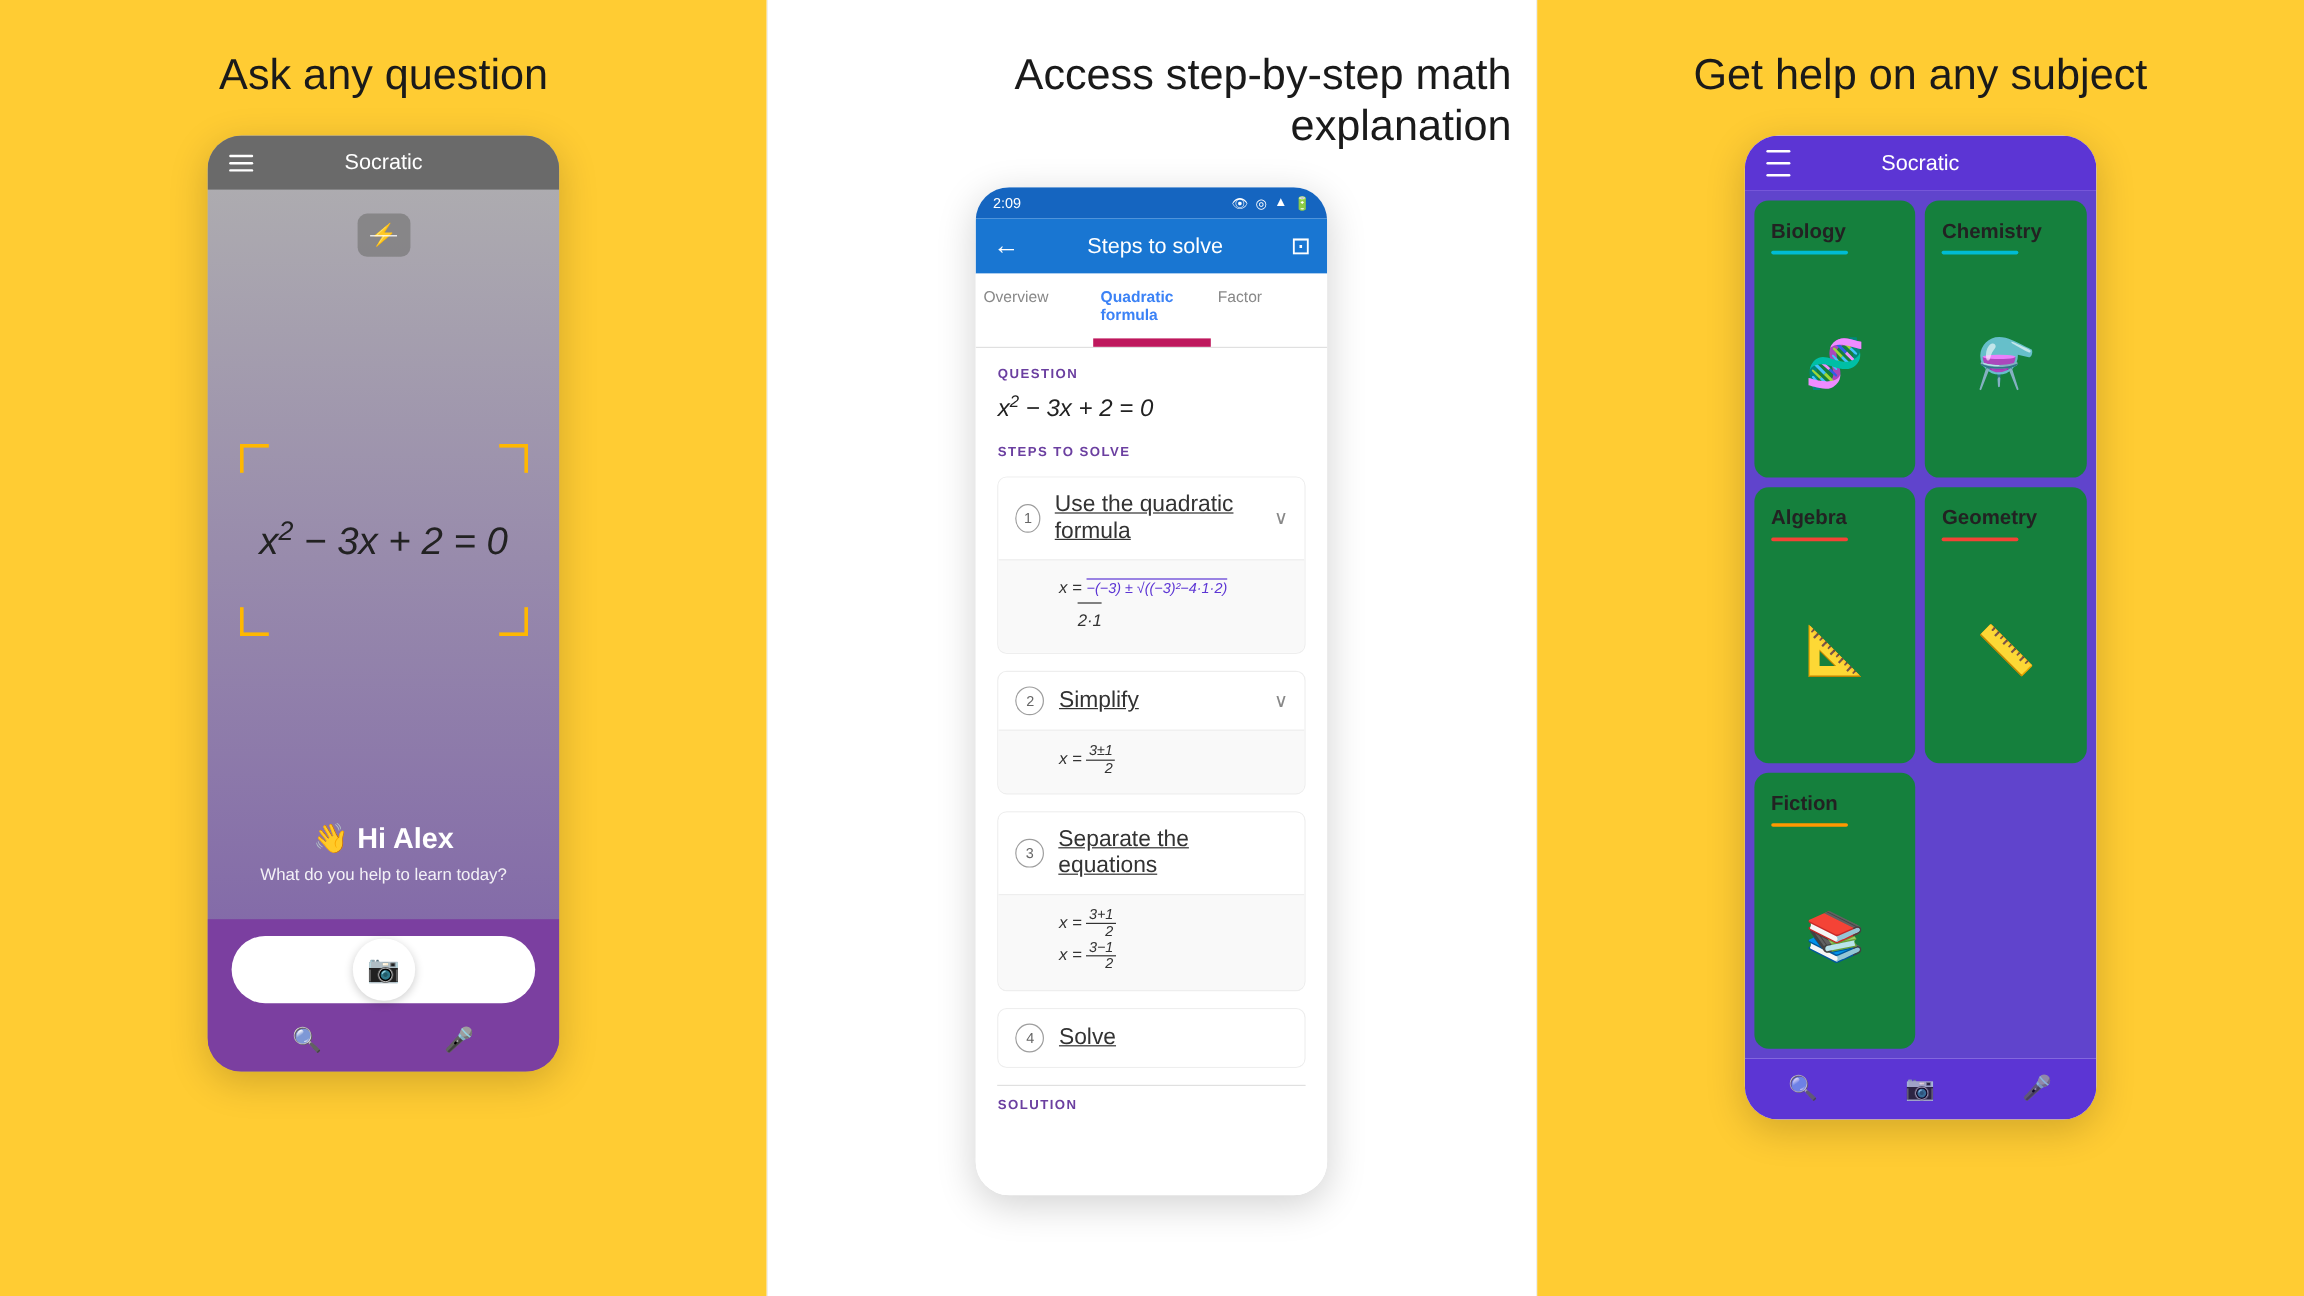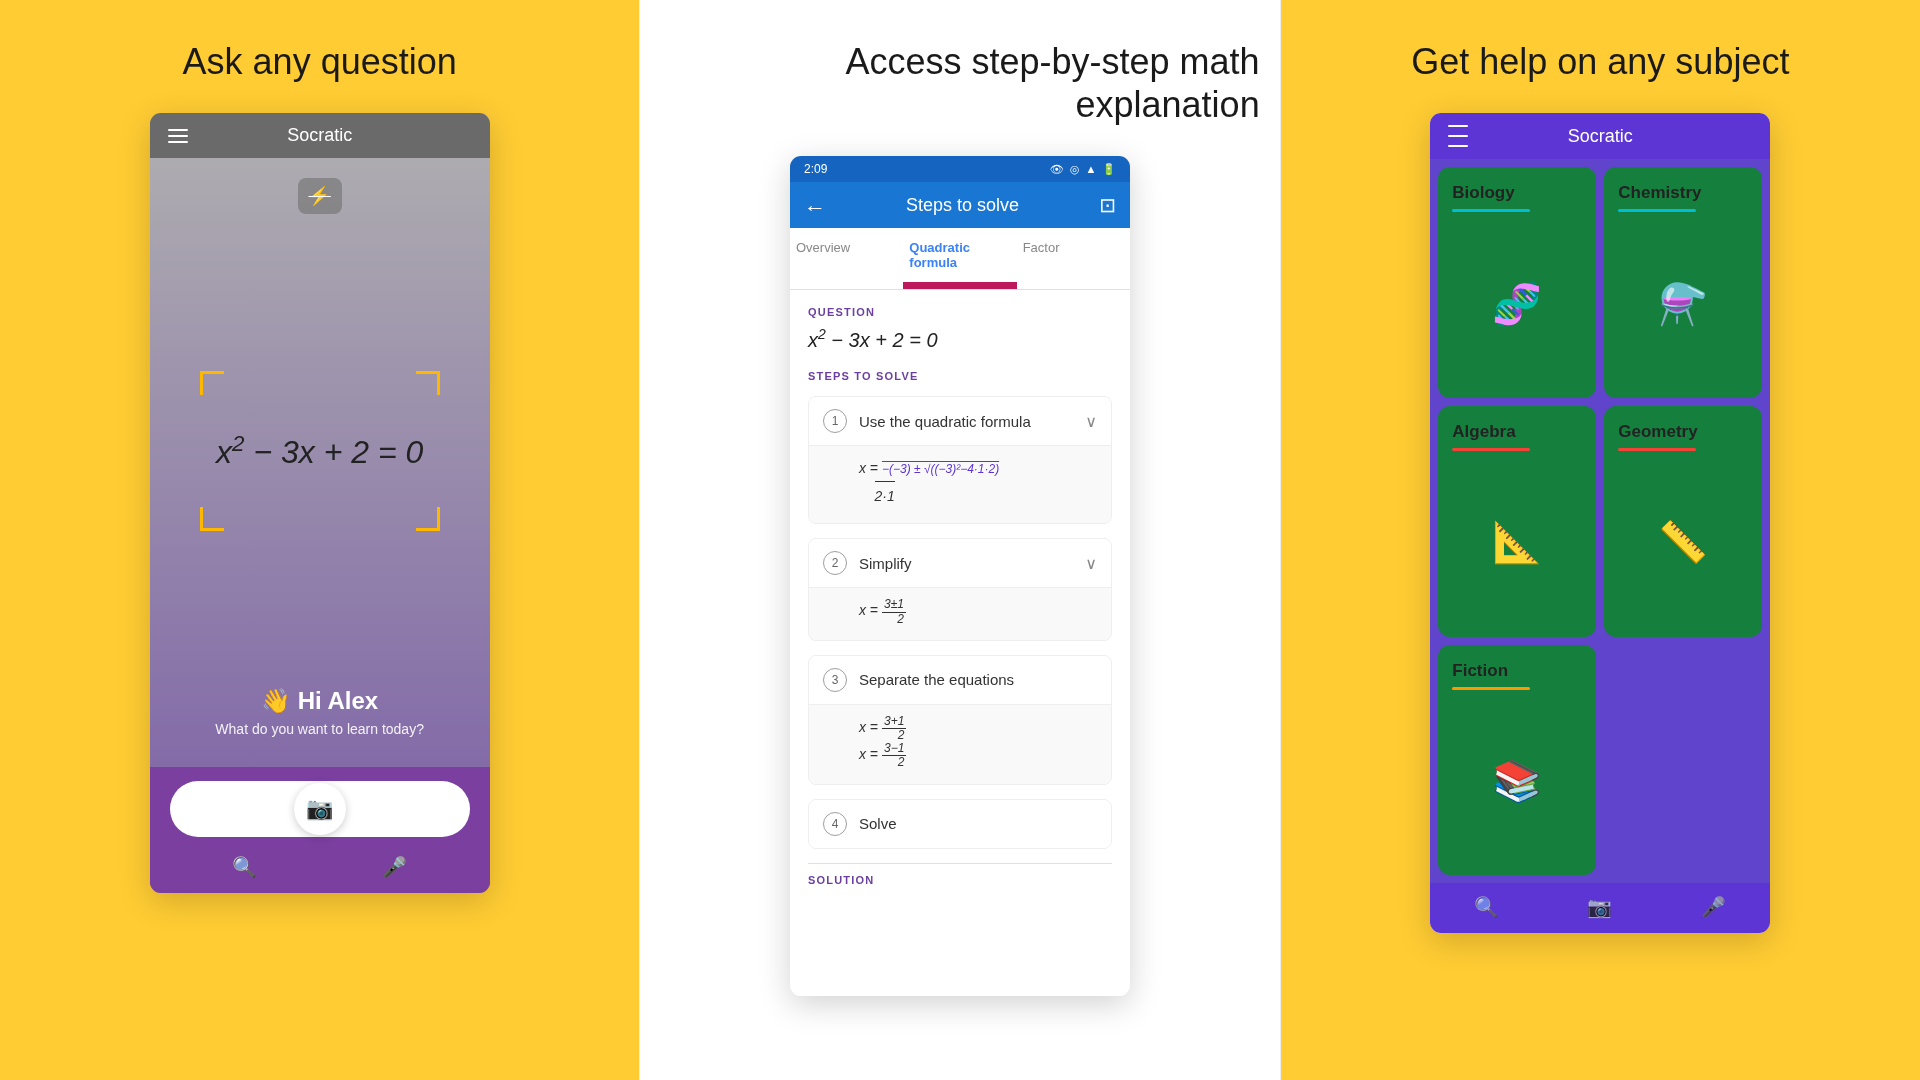--- a/index.html
+++ b/index.html
@@ -36,22 +36,22 @@
       font-size: 36px;
       font-weight: 400;
       color: #1a1a1a;
       text-align: right;
       margin-bottom: 30px;
       line-height: 1.2;
     }
 
     
     .phone-mockup {
-      width: 340px;
-      border-radius: 11px;
+      width: 293px;
+      border-radius: 28px;
       overflow: hidden;
       box-shadow: 0 8px 32px rgba(0,0,0,0.18);
       background: #fff;
       flex-shrink: 0;
     }
 
     
     .phone-left {
       height: 780px;
       background: linear-gradient(180deg, #b0b0b0 0%, #7b5ea7 100%);
@@ -330,22 +330,23 @@
       border-radius: 50%;
       border: 1.5px solid #9e9e9e;
       display: flex;
       align-items: center;
       justify-content: center;
       font-size: 12px;
       color: #666;
     }
 
     .step-name {
-      font-size: 15px;
+      font-size: 19px;
       color: #333;
+      text-decoration: underline;
     }
 
     .chevron-down {
       font-size: 16px;
       color: #888;
     }
 
     .step-body {
       background: #f9f9f9;
       padding: 10px 14px 14px 50px;
@@ -492,21 +493,21 @@
         <div class="corner corner-bl"></div>
         <div class="corner corner-br"></div>
         <span class="math-equation">x<sup>2</sup> − 3x + 2 = 0</span>
       </div>
 
       <div class="greeting-area">
         <div class="greeting-text">
           <span>👋</span>
           <span>Hi Alex</span>
         </div>
-        <div class="greeting-sub">What do you want to learn today?</div>
+        <div class="greeting-sub">What do you help to learn today?</div>
       </div>
     </div>
 
     <div class="camera-controls">
       <div class="scan-bar">
         <div class="camera-btn-circle">
           <span class="camera-icon-inner">📷</span>
         </div>
       </div>
       <div class="bottom-nav">

